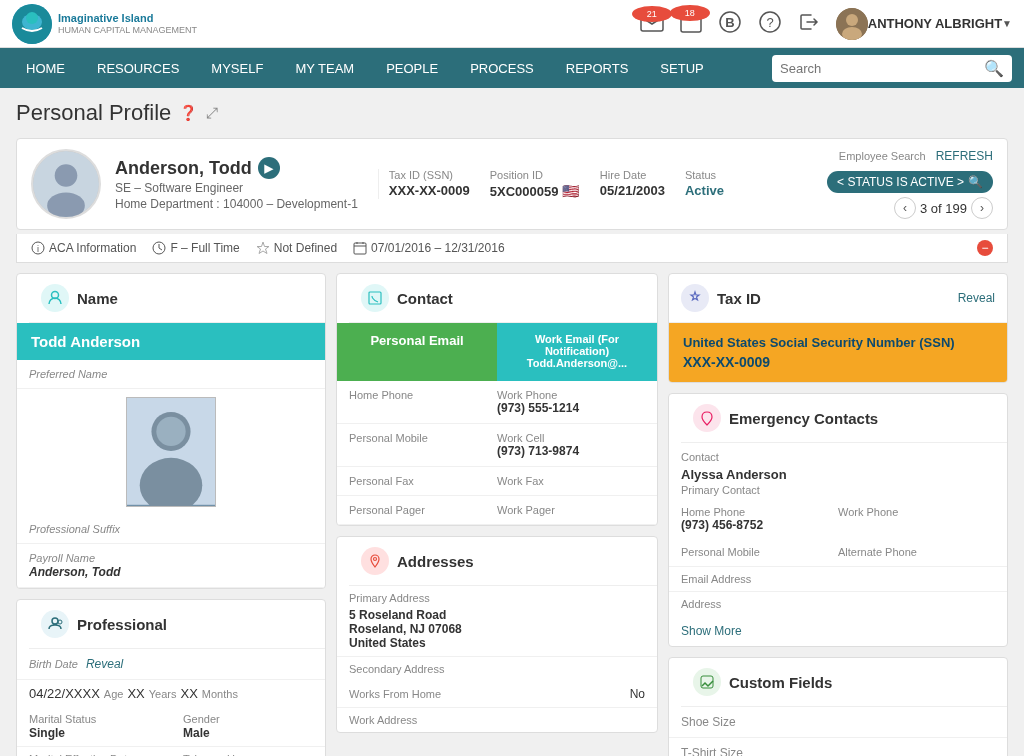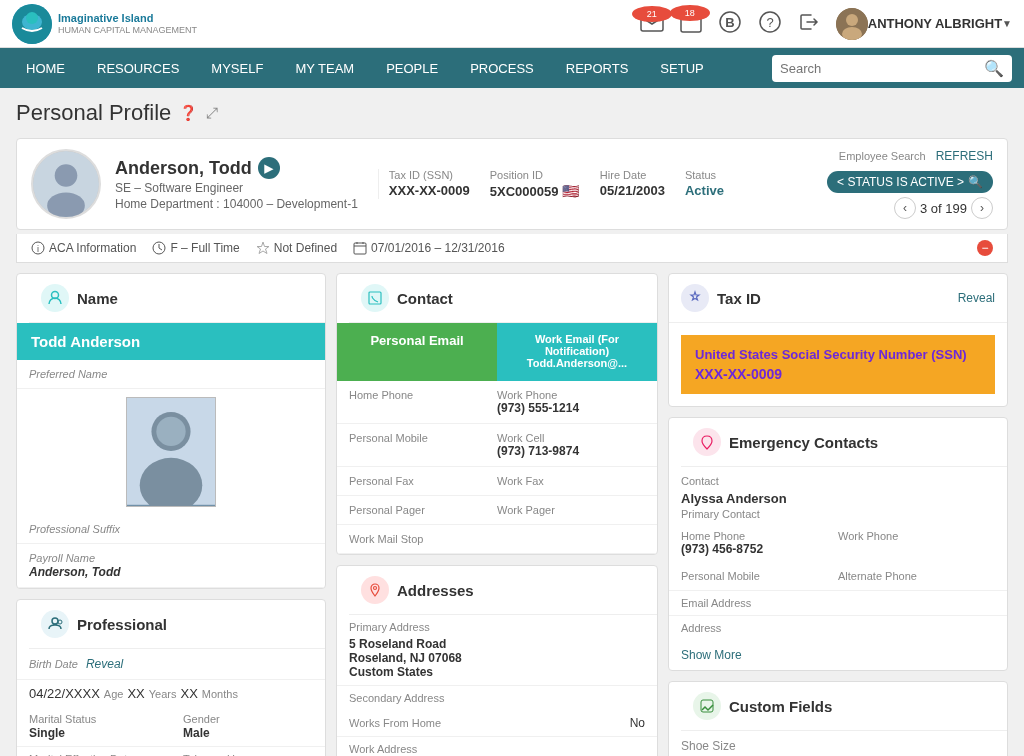--- a/index.html
+++ b/index.html
@@ -79,21 +79,21 @@
     .contact-tab.active-cyan { background: #2abfbf; color: white; }
     .contact-field-row { display: grid; grid-template-columns: 1fr 1fr; padding: 8px 12px; border-bottom: 1px solid #f0f0f0; }
     .contact-field { }
     .cf-label { color: #888; font-size: 11px; }
     .cf-value { color: #333; font-size: 12px; font-weight: bold; }
     .inline-field { display: flex; align-items: center; gap: 6px; padding: 6px 12px; border-bottom: 1px solid #f0f0f0; }
     .inline-label { color: #888; font-size: 11px; flex: 1; }
     .inline-value { color: #333; font-size: 12px; }
 
     
-    .tax-id-reveal { background: #f5a623; color: #6d28d9; padding: 12px 14px; margin: 12px; }
+    .tax-id-reveal { background: #f5a623; color: #0c4a6e; padding: 12px 14px; margin: 0; }
     .tax-id-label { font-size: 13px; font-weight: bold; }
     .tax-id-value { font-size: 14px; font-weight: bold; margin-top: 4px; }
 
     
     .emerg-label { color: #888; font-size: 11px; padding: 8px 12px 2px; }
     .emerg-name { color: #333; font-size: 13px; font-weight: bold; padding: 2px 12px; }
     .emerg-sub { color: #888; font-size: 11px; padding: 0 12px 6px; }
     .emerg-field-row { display: grid; grid-template-columns: 1fr 1fr; padding: 4px 12px; }
     .show-more { color: #2c6e7a; font-size: 12px; cursor: pointer; padding: 8px 12px; display: block; }
 
@@ -426,44 +426,38 @@
           </div>
         </div>
         <div class="contact-field-row">
           <div class="contact-field">
             <div class="cf-label">Personal Pager</div>
           </div>
           <div class="contact-field">
             <div class="cf-label">Work Pager</div>
           </div>
         </div>
-        <div class="contact-field-row">
-          <div class="contact-field">
-            <div class="cf-label">Work Mail Stop</div>
-          </div>
-          <div class="contact-field"></div>
-        </div>
       </div>
 
       <div class="section">
         <div class="section-header">
           <div class="icon-circle" style="background:#ffe0e0;color:#e74c3c;">
             <svg width="16" height="16" viewBox="0 0 16 16">
                 <path d="M8 2C5.8 2 4 3.8 4 6c0 3 4 8 4 8s4-5 4-8c0-2.2-1.8-4-4-4z" stroke="#e74c3c" fill="none" stroke-width="1.2"></path>
                 <circle cx="8" cy="6" r="1.5" stroke="#e74c3c" fill="none" stroke-width="1.2"></circle>
               </svg>
           </div>
           <span class="section-title">Addresses</span>
         </div>
         <div style="padding:6px 12px;">
           <div class="cf-label">Primary Address</div>
           <div class="cf-value" style="margin-top:4px;">
             <div>5 Roseland Road</div>
             <div>Roseland, NJ 07068</div>
-            <div>Custom States</div>
+            <div>United States</div>
           </div>
         </div>
         <div style="padding:6px 12px;border-top:1px solid #f0f0f0;">
           <div class="cf-label">Secondary Address</div>
         </div>
         <div class="inline-field">
           <span class="inline-label">Works From Home</span>
           <span class="inline-value">No</span>
         </div>
         <div style="padding:6px 12px;">

